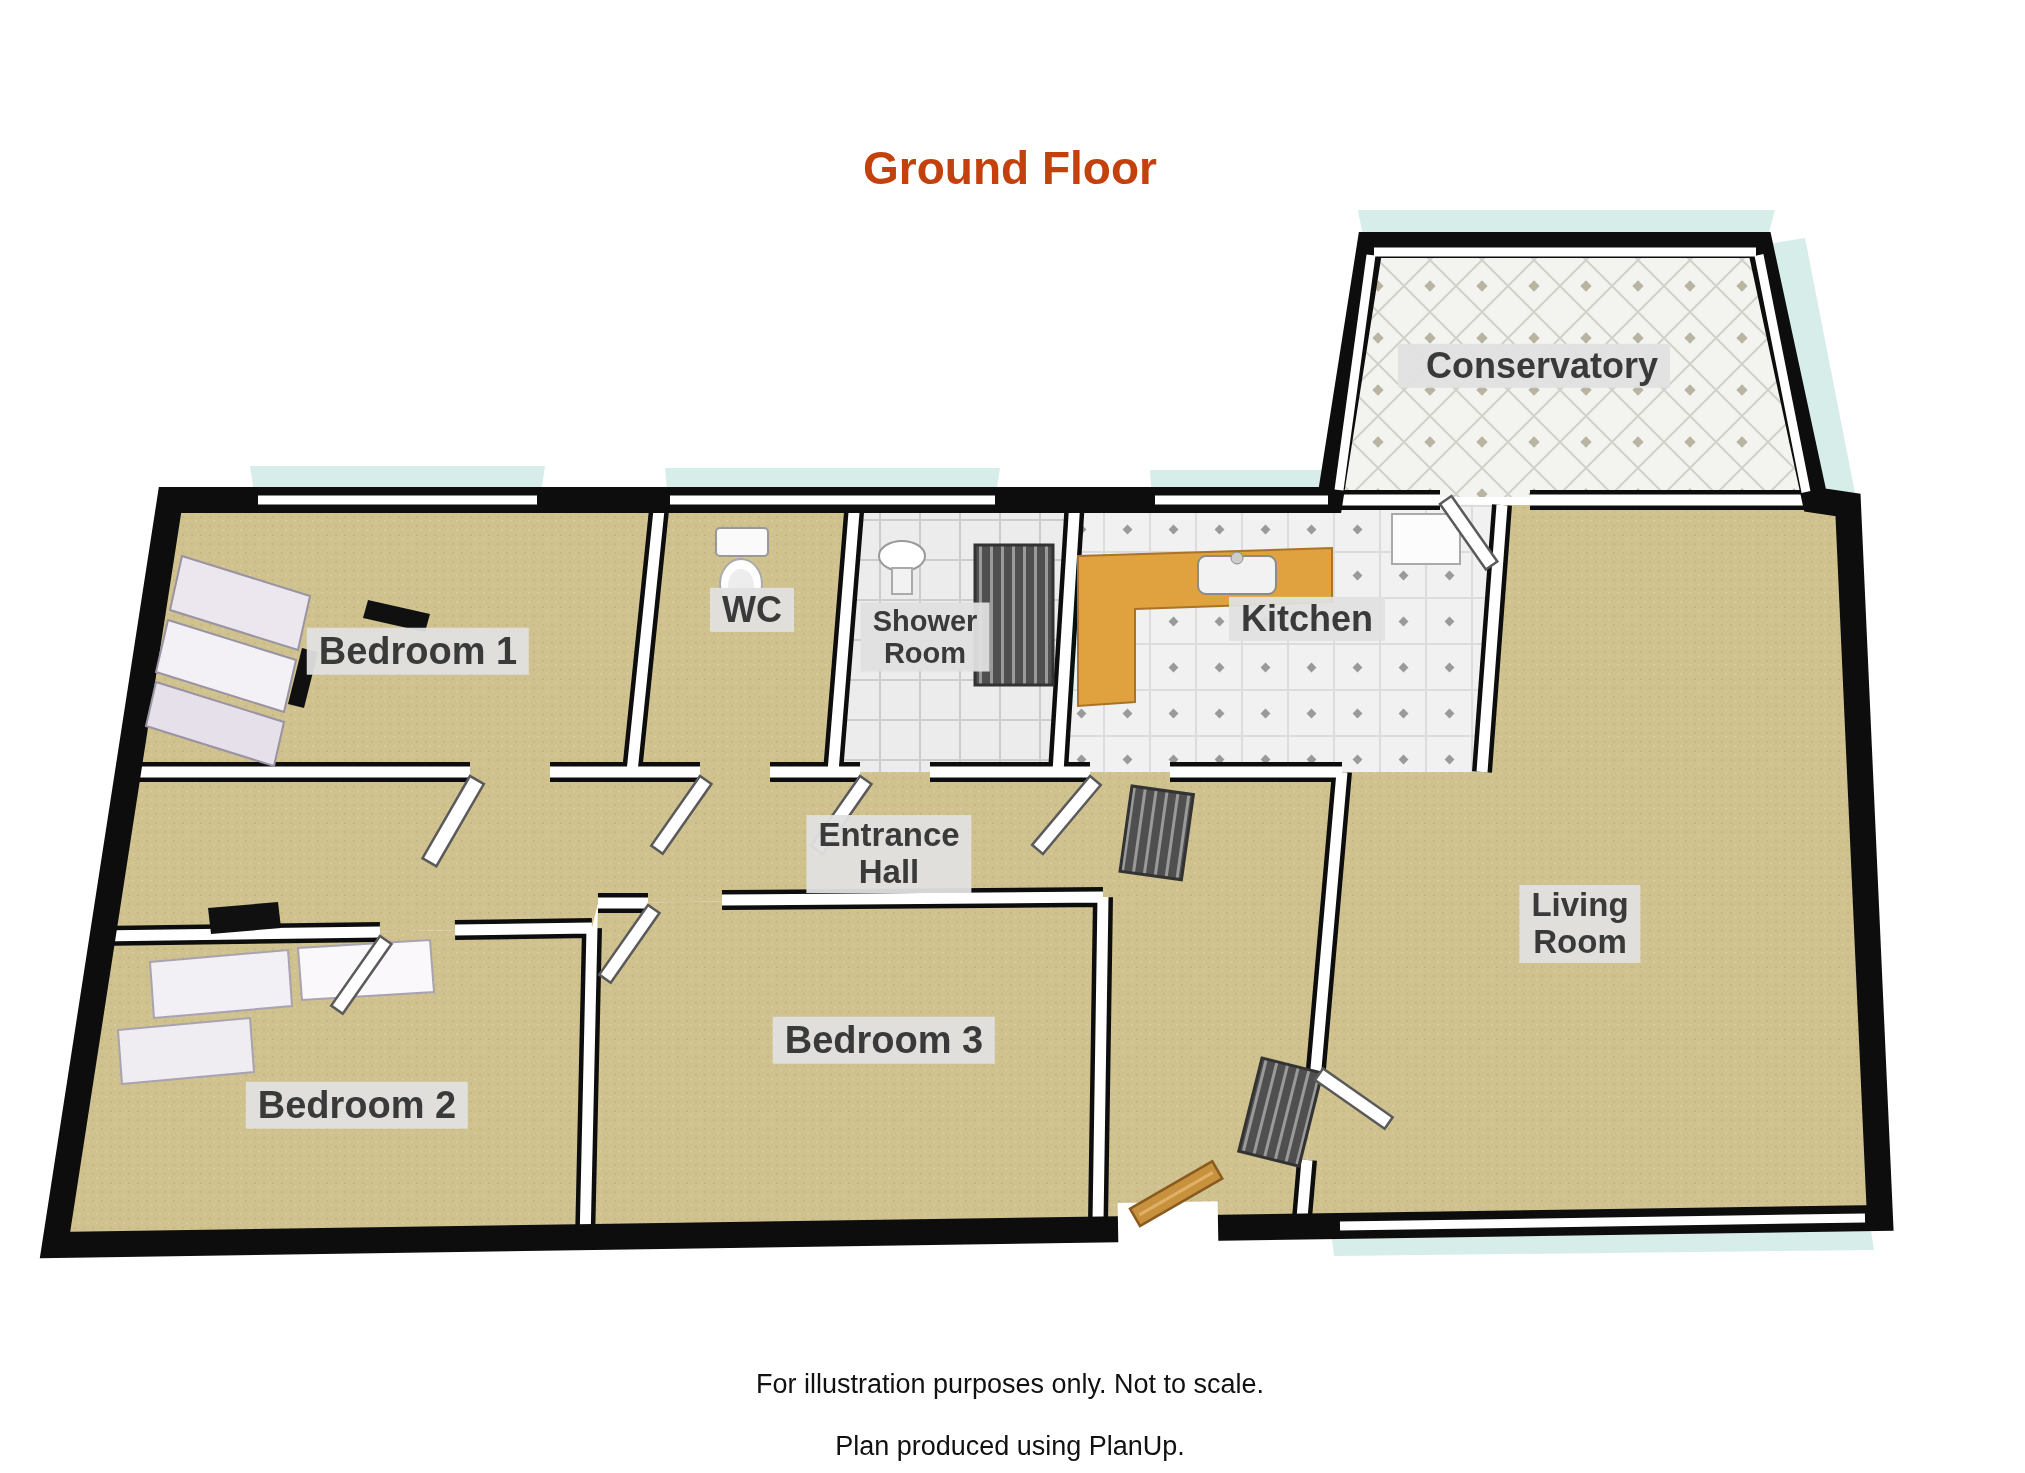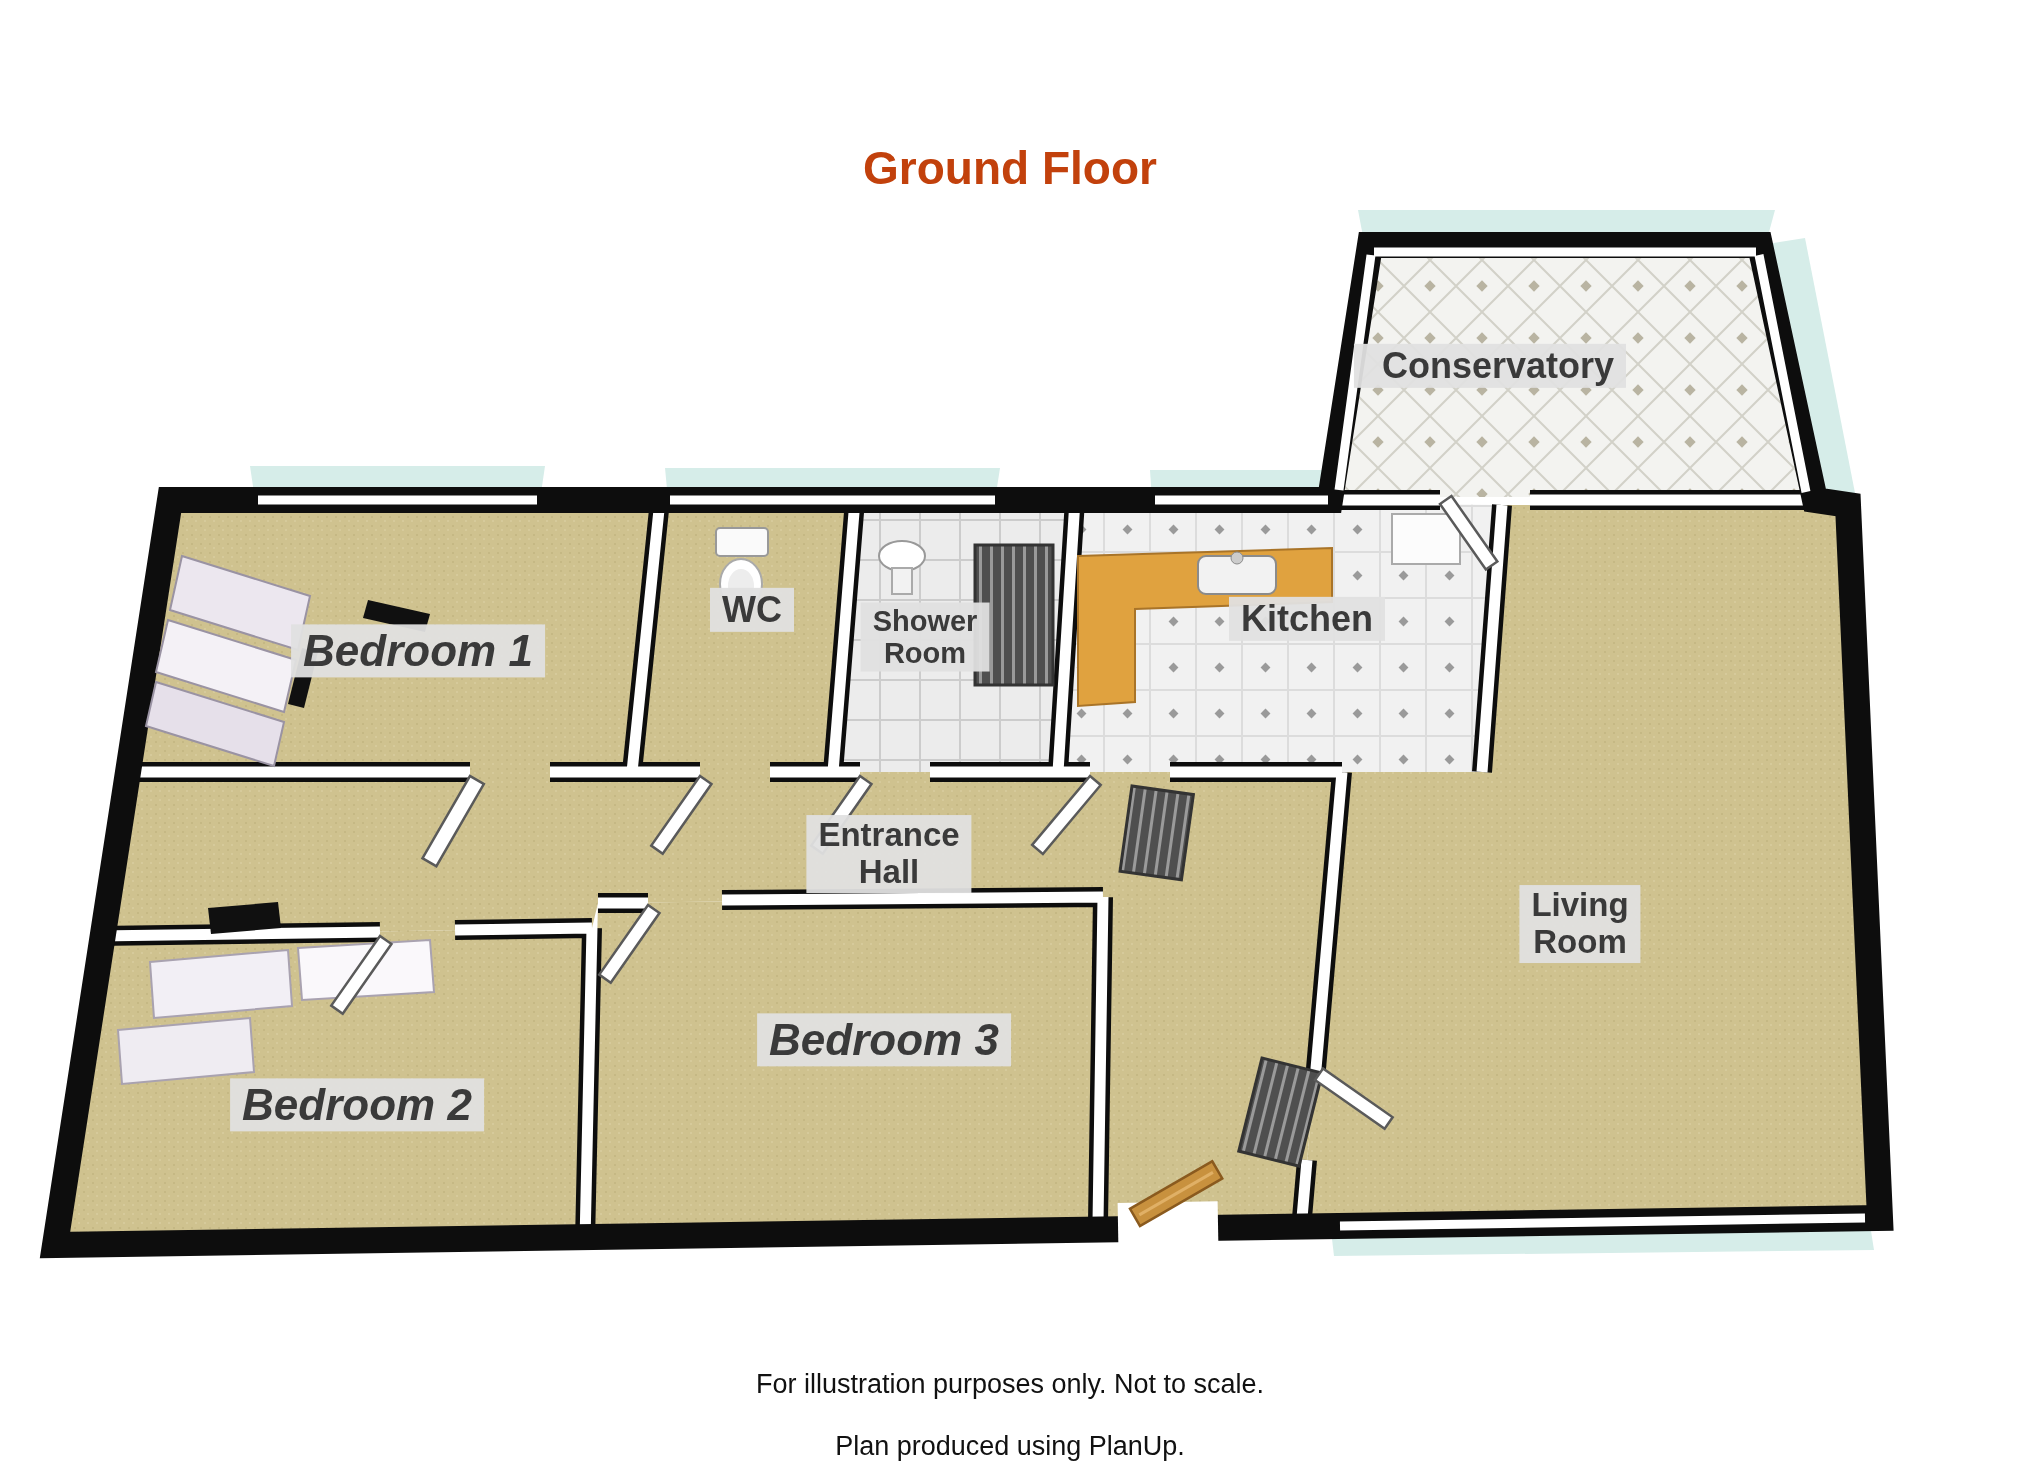--- a/index.html
+++ b/index.html
@@ -25,21 +25,21 @@
     transform:translate(-50%,-50%);
     background:rgba(224,224,224,0.95);
     color:#3a3a3a;
     font-weight:bold;
     text-align:center;
     padding:2px 12px;
     line-height:1.12;
     white-space:nowrap;
   }
   .fs36{font-size:36px;}
-  .fs34{font-size:44px;font-style:italic;}
+  .fs34{font-size:38px;}
   .fs33{font-size:33px;}
   .fs29{font-size:29px;}
   .footer-line{
     position:absolute;
     transform:translate(-50%,-50%);
     font-size:27px;
     color:#111111;
     white-space:nowrap;
   }
 </style>
@@ -162,21 +162,21 @@
       <rect x="1440" y="504" width="14" height="80" transform="rotate(-35 1440 504)"></rect>
       <g transform="rotate(-30 1140 1226)">
         <rect x="1140" y="1206" width="95" height="20" fill="#c8913e" stroke="#8a5a1e" stroke-width="2.5"></rect>
         <line x1="1145" y1="1216" x2="1230" y2="1216" stroke="#e0b066" stroke-width="3"></line>
       </g>
     </g>
   </svg>
 
   <div class="plan-title" style="left:1010px; top:168px;">Ground Floor</div>
 
-  <div class="room-label fs36" style="left:1490px; top:366px;padding-left:28px;">Conservatory</div>
+  <div class="room-label fs36" style="left:1534px; top:366px;padding-left:28px;">Conservatory</div>
 
   <div class="room-label fs34" style="left:418px; top:651px;">Bedroom 1</div>
 
   <div class="room-label fs36" style="left:752px; top:610px;">WC</div>
 
   <div class="room-label fs29" style="left:925px; top:637px;">
     <div>Shower</div>
     <div>Room</div>
   </div>
 

